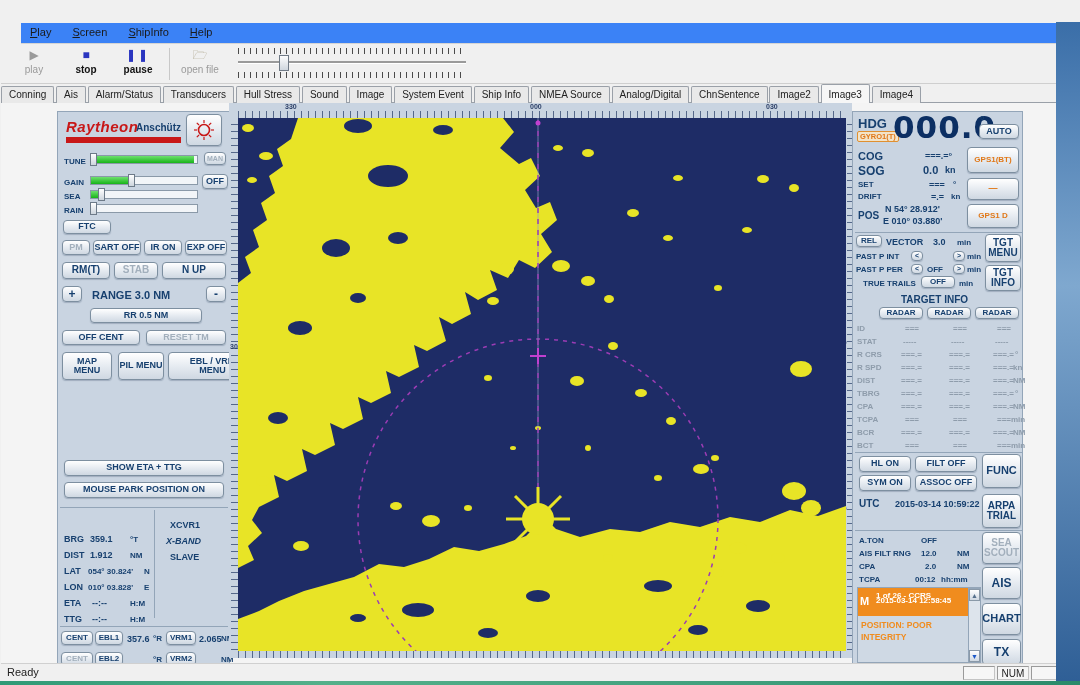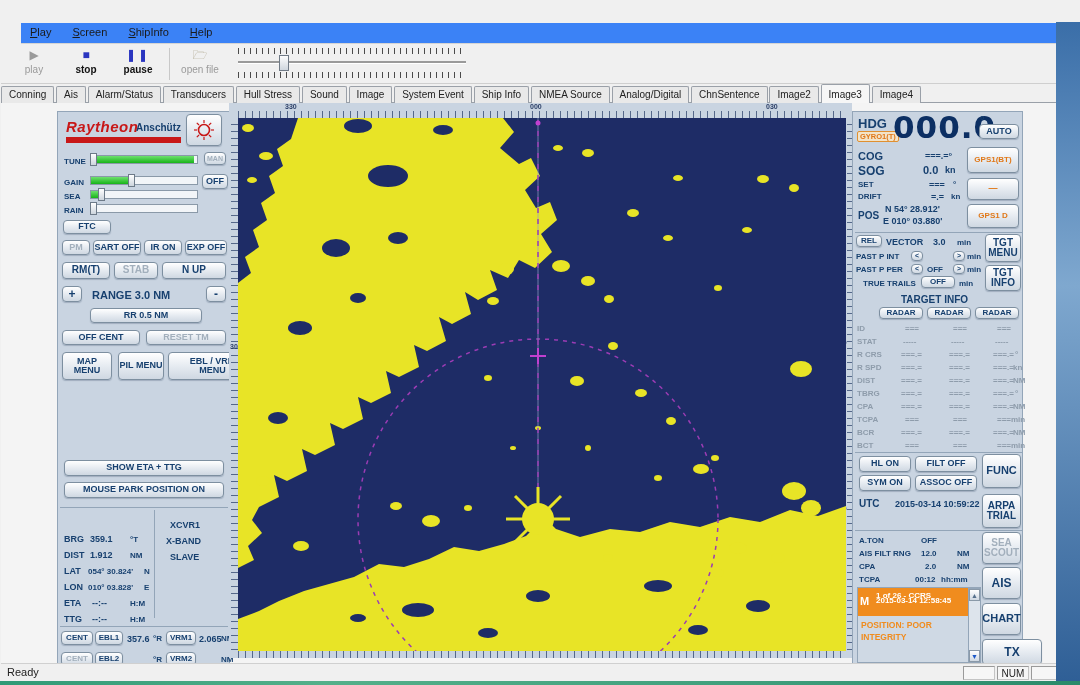--- a/index.html
+++ b/index.html
@@ -229,21 +229,21 @@
       <span class="lbl sm" style="left:30px;top:471px;">010° 03.828'</span>
       <span class="lbl sm" style="left:86px;top:471px;">E</span>
       <span class="lbl" style="left:6px;top:486px;">ETA</span>
       <span class="lbl" style="left:34px;top:486px;">--:--</span>
       <span class="lbl sm" style="left:72px;top:487px;">H:M</span>
       <span class="lbl" style="left:6px;top:502px;">TTG</span>
       <span class="lbl" style="left:34px;top:502px;">--:--</span>
       <span class="lbl sm" style="left:72px;top:503px;">H:M</span>
 
       <span class="lbl" style="left:112px;top:408px;">XCVR1</span>
-      <span class="lbl" style="left:108px;top:424px;">X-BAND</span>
+      <span class="lbl" style="left:108px;top:424px;font-style:italic;">X-BAND</span>
       <span class="lbl" style="left:112px;top:440px;">SLAVE</span>
 
       <div class="sep" style="left:2px;top:514px;width:168px;height:1px;"></div>
 
       <div class="btn" style="left:3px;top:519px;width:32px;height:14px;font-size:8px;">CENT</div>
       <div class="btn" style="left:37px;top:519px;width:28px;height:14px;font-size:8px;">EBL1</div>
       <span class="lbl" style="left:69px;top:522px;">357.6</span>
       <span class="lbl sm" style="left:95px;top:522px;">°R</span>
       <div class="btn" style="left:108px;top:519px;width:30px;height:14px;font-size:8px;">VRM1</div>
       <span class="lbl" style="left:141px;top:522px;">2.065</span>
@@ -520,21 +520,21 @@
           <span class="abs" style="left:18px;top:8px;text-align:right;">2015-03-14 12:58:45</span>
         </div>
         <span class="alert-body" style="left:3px;top:32px;">POSITION: POOR</span>
         <span class="alert-body" style="left:3px;top:44px;">INTEGRITY</span>
         <div class="scroll" style="left:110px;top:0;height:74px;">
           <span class="arr" style="top:0;">▲</span>
           <span class="arr" style="top:61px;color:#1c58c8;">▼</span>
         </div>
       </div>
       <div class="btn" style="left:129px;top:491px;width:39px;height:32px;font-size:11px;">CHART</div>
-      <div class="btn" style="left:129px;top:527px;width:60px;height:26px;font-size:12px;">TX</div>
+      <div class="btn" style="left:129px;top:527px;width:39px;height:26px;font-size:12px;">TX</div>
     </div>
   </div>
 
   <div class="statusbar">
     <span class="abs" style="left:6px;top:2px;">Ready</span>
     <span class="scell" style="left:962px;width:32px;"></span>
     <span class="scell" style="left:996px;width:32px;">NUM</span>
     <span class="scell" style="left:1030px;width:28px;"></span>
     <span class="grip"></span>
   </div>

